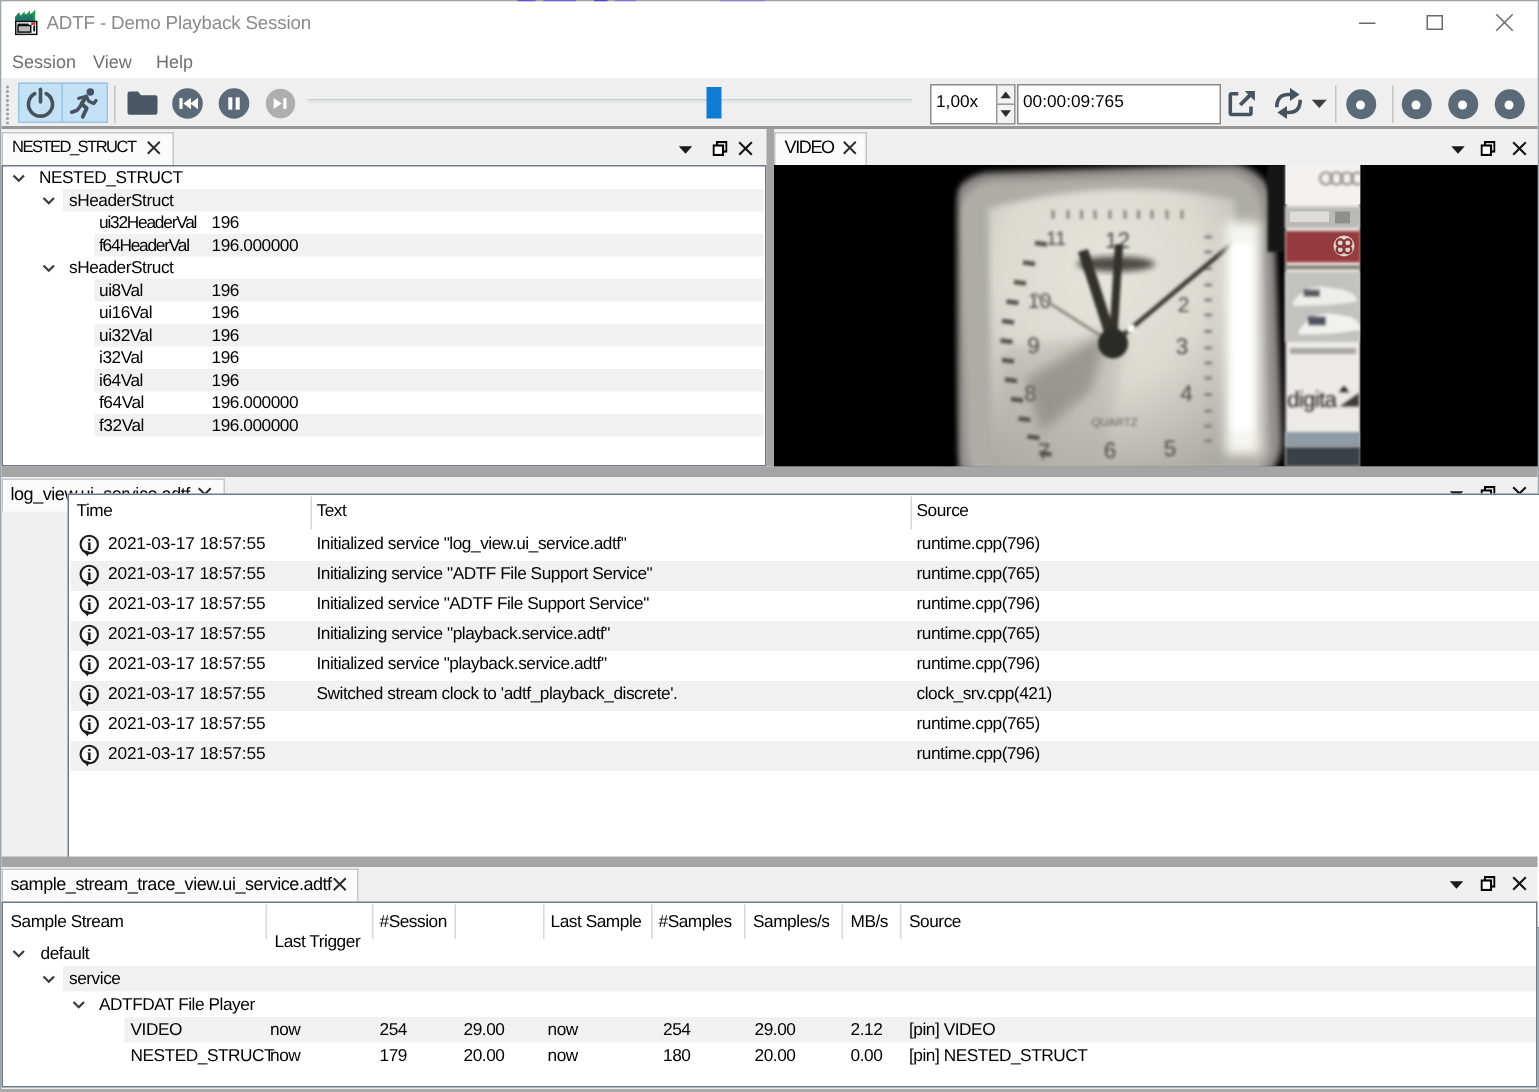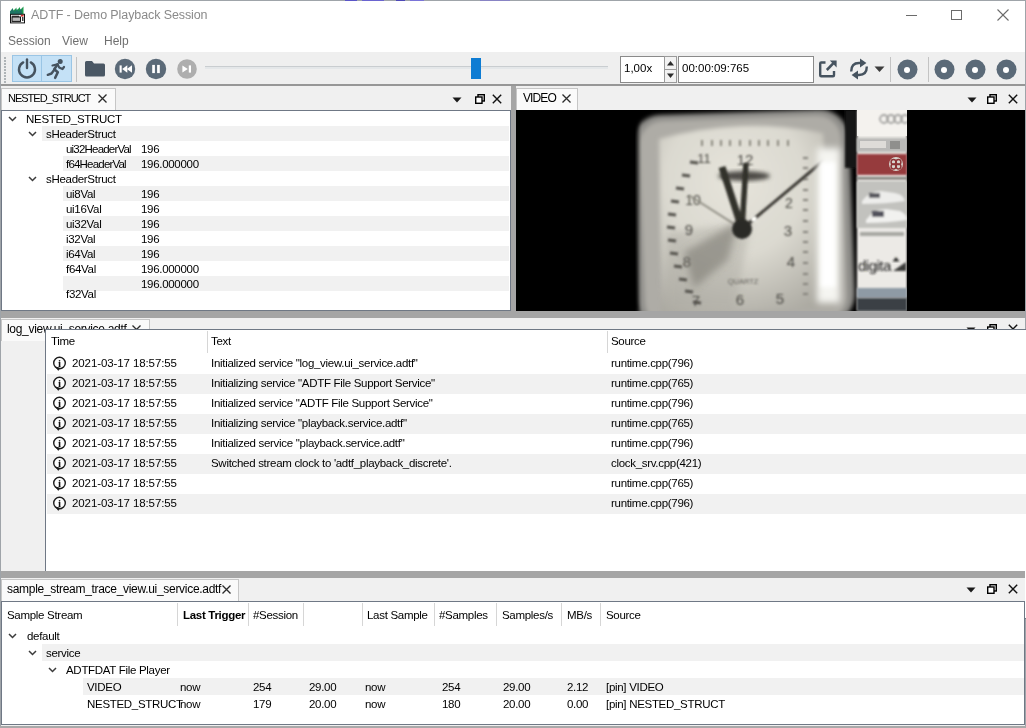--- a/index.html
+++ b/index.html
@@ -199,21 +199,21 @@
     <div class="cell" style="left:64px;top:92px;">ui16Val</div>
       <div class="cell" style="left:139px;top:92px;">196</div>
     <div class="cell" style="left:64px;top:107px;">ui32Val</div>
       <div class="cell" style="left:139px;top:107px;">196</div>
     <div class="cell" style="left:64px;top:122px;">i32Val</div>
       <div class="cell" style="left:139px;top:122px;">196</div>
     <div class="cell" style="left:64px;top:137px;">i64Val</div>
       <div class="cell" style="left:139px;top:137px;">196</div>
     <div class="cell" style="left:64px;top:152px;">f64Val</div>
       <div class="cell" style="left:139px;top:152px;">196.000000</div>
-    <div class="cell" style="left:64px;top:177px;">f32Val</div>
+    <div class="cell" style="left:64px;top:167px;">f32Val</div>
       <div class="cell" style="left:139px;top:167px;">196.000000</div>
   </div>
 </div>
 <div class="abs" id="panel-video" style="left:0;top:0;width:1026px;height:0;">
   <div class="abs tabbar" style="left:516px;top:86px;width:509px;height:24px;"></div>
   <div class="abs tab" style="left:516px;top:88px;width:62px;height:22px;"></div>
   <div class="abs tabtext" style="left:523px;top:91px;letter-spacing:-0.9px;">VIDEO</div>
   <svg class="abs" style="left:561px;top:93px;" width="11" height="11" viewBox="0 0 11 11">
       <path d="M1.5 1.5 L9.5 9.5 M9.5 1.5 L1.5 9.5" stroke="#2b2b2b" stroke-width="1.3" fill="none"></path>
     </svg>
@@ -472,21 +472,21 @@
     </svg>
   <svg class="abs" style="left:987px;top:584px;" width="10" height="10" viewBox="0 0 10 10">
       <rect x="3" y="0.7" width="6.3" height="6.3" fill="none" stroke="#000" stroke-width="1.4"></rect>
       <rect x="0.7" y="3" width="6.3" height="6.3" fill="#fff" stroke="#000" stroke-width="1.4"></rect>
     </svg>
   <svg class="abs" style="left:1008px;top:584px;" width="10" height="10" viewBox="0 0 10 10">
       <path d="M0.8 0.8 L9.2 9.2 M9.2 0.8 L0.8 9.2" stroke="#111" stroke-width="1.4" fill="none"></path>
     </svg>
   <div class="abs content" style="left:1px;top:601px;width:1024px;height:124px;">
     <div class="cell" style="left:5px;top:7px;">Sample Stream</div>
-    <div class="cell" style="left:181px;top:7px;font-weight:bold;">Last Trigger</div>
+    <div class="cell" style="left:181px;top:20px;">Last Trigger</div>
     <div class="cell" style="left:251px;top:7px;">#Session</div>
     <div class="cell" style="left:307px;top:7px;margin-top:38px;">Trigger/s</div>
     <div class="cell" style="left:365px;top:7px;">Last Sample</div>
     <div class="cell" style="left:437px;top:7px;">#Samples</div>
     <div class="cell" style="left:500px;top:7px;">Samples/s</div>
     <div class="cell" style="left:565px;top:7px;">MB/s</div>
     <div class="cell" style="left:604px;top:7px;">Source</div>
     <div class="hdrline" style="left:175px;top:1px;height:23px;"></div>
     <div class="hdrline" style="left:246px;top:1px;height:23px;"></div>
     <div class="hdrline" style="left:301px;top:1px;height:23px;"></div>

